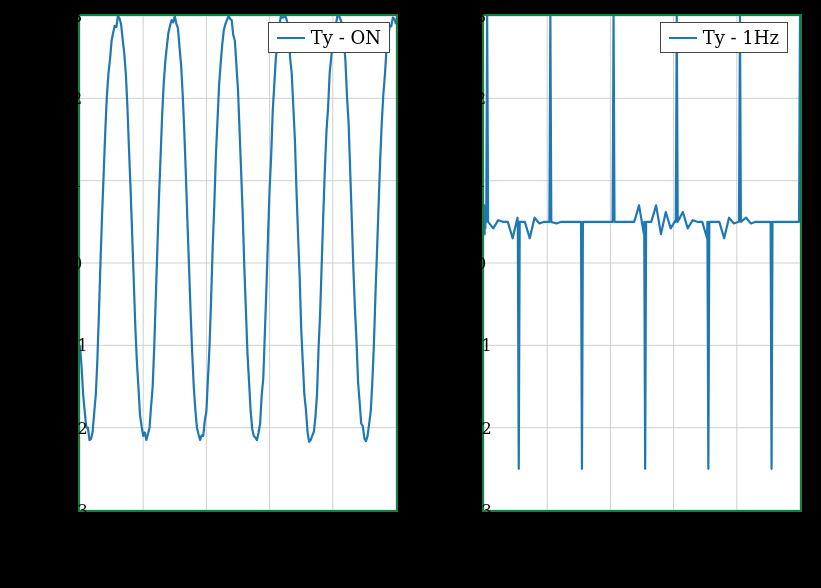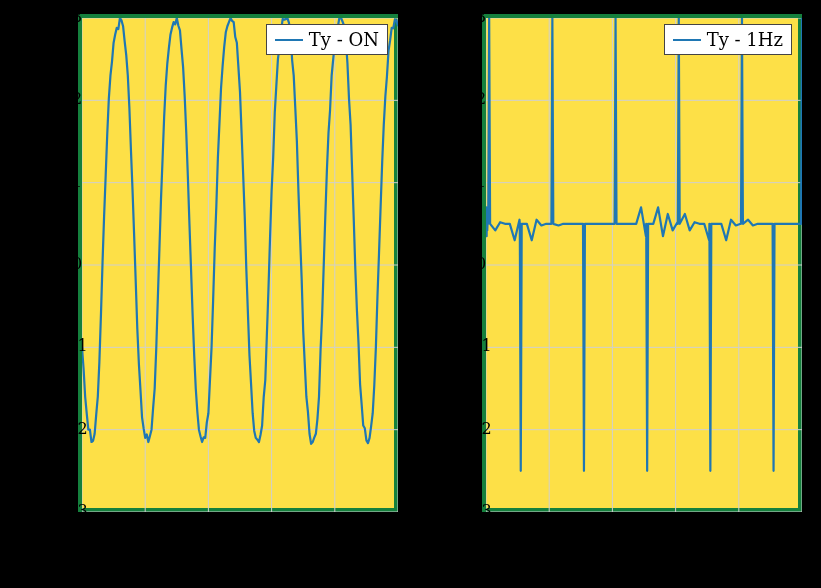--- a/index.html
+++ b/index.html
@@ -12,22 +12,22 @@
     font-family: "DejaVu Serif", "Times New Roman", serif;
   }
   .figure {
     position: relative;
     width: 821px;
     height: 588px;
     background: #000;
   }
   .panel {
     position: absolute;
-    background: #fde047;
-    border: 4px solid #15803d;
+    background: #ffffff;
+    border: 2px solid #15803d;
     box-sizing: border-box;
   }
   .panel svg { display: block; }
   .axis-label {
     position: absolute;
     color: #000;
     font-size: 20px;
     white-space: nowrap;
   }
   .ylab {
@@ -96,21 +96,21 @@
         <line x1="316" x2="316" y1="0" y2="494" stroke="#cfcfcf" stroke-width="1"></line>
         <line x1="0" x2="316" y1="494" y2="494" stroke="#cfcfcf" stroke-width="1"></line>
         <line x1="0" x2="316" y1="411.6666666666667" y2="411.6666666666667" stroke="#cfcfcf" stroke-width="1"></line>
         <line x1="0" x2="316" y1="329.33333333333337" y2="329.33333333333337" stroke="#cfcfcf" stroke-width="1"></line>
         <line x1="0" x2="316" y1="247" y2="247" stroke="#cfcfcf" stroke-width="1"></line>
         <line x1="0" x2="316" y1="164.66666666666669" y2="164.66666666666669" stroke="#cfcfcf" stroke-width="1"></line>
         <line x1="0" x2="316" y1="82.33333333333331" y2="82.33333333333331" stroke="#cfcfcf" stroke-width="1"></line>
         <line x1="0" x2="316" y1="0" y2="0" stroke="#cfcfcf" stroke-width="1"></line>
         <polyline fill="none" stroke="#1f77b4" stroke-width="2.2" stroke-linejoin="round" points="0,205.83333333333331 0.316,189.36666666666667 0.632,218.18333333333334 0.9480000000000001,195.95333333333332 1.264,212.42000000000002 1.5800000000000003,204.18666666666667 1.8960000000000001,205.83333333333331 2.212,205.83333333333331 3.16,0 4.1080000000000005,205.83333333333331 9.269333333333334,212.42000000000002 14.114666666666668,204.18666666666667 18.960000000000004,205.83333333333331 23.805333333333333,205.83333333333331 28.65066666666667,222.3 33.496,201.71666666666664 33.812000000000005,205.83333333333331 34.760000000000005,452.8333333333333 35.708000000000006,205.83333333333331 40.86933333333334,205.83333333333331 45.714666666666666,222.3 50.56,201.71666666666664 55.40533333333334,207.48000000000002 60.25066666666667,205.83333333333331 65.096,205.83333333333331 65.412,205.83333333333331 66.36,0 67.30799999999999,205.83333333333331 72.46933333333334,207.48000000000002 77.31466666666667,205.83333333333331 82.16,205.83333333333331 87.00533333333333,205.83333333333331 91.85066666666667,205.83333333333331 96.696,205.83333333333331 97.01200000000001,205.83333333333331 97.96,452.8333333333333 98.908,205.83333333333331 104.06933333333335,205.83333333333331 108.91466666666668,205.83333333333331 113.75999999999999,205.83333333333331 118.60533333333332,205.83333333333331 123.45066666666665,205.83333333333331 128.296,205.83333333333331 128.61199999999997,205.83333333333331 129.56,0 130.50799999999998,205.83333333333331 135.66933333333333,205.83333333333331 140.51466666666667,205.83333333333331 145.35999999999999,205.83333333333331 150.20533333333333,205.83333333333331 155.05066666666667,189.36666666666667 159.89600000000002,218.18333333333334 160.21199999999996,205.83333333333331 161.16,452.8333333333333 162.108,205.83333333333331 167.26933333333332,205.83333333333331 172.11466666666666,189.36666666666667 176.95999999999998,218.18333333333334 181.8053333333333,195.95333333333332 186.65066666666667,212.42000000000002 191.49599999999998,204.18666666666667 191.81199999999998,205.83333333333331 192.76,0 193.708,205.83333333333331 198.86933333333332,195.95333333333332 203.71466666666666,212.42000000000002 208.55999999999997,204.18666666666667 213.40533333333335,205.83333333333331 218.25066666666666,205.83333333333331 223.09599999999998,222.3 223.41199999999998,205.83333333333331 224.35999999999999,452.8333333333333 225.308,205.83333333333331 230.4693333333333,205.83333333333331 235.31466666666665,205.83333333333331 240.16,222.3 245.00533333333337,201.71666666666664 249.85066666666668,207.48000000000002 254.69600000000003,205.83333333333331 255.01200000000003,205.83333333333331 255.95999999999998,0 256.90799999999996,205.83333333333331 262.0693333333333,201.71666666666664 266.9146666666666,207.48000000000002 271.76,205.83333333333331 276.60533333333336,205.83333333333331 281.4506666666666,205.83333333333331 286.296,205.83333333333331 286.612,205.83333333333331 287.56,452.8333333333333 288.508,205.83333333333331 293.1426666666666,205.83333333333331 297.4613333333333,205.83333333333331 301.78000000000003,205.83333333333331 306.0986666666667,205.83333333333331 310.4173333333334,205.83333333333331 314.73600000000005,205.83333333333331 315.052,205.83333333333331 316,0 316.948,205.83333333333331 316,205.83333333333331"></polyline>
       </svg>
-    <div class="legend" style="top:6px; right:6px;margin-left:44px;">
+    <div class="legend" style="top:6px; right:12px;margin-left:44px;">
       <span class="swatch"></span>
       <span>Ty - 1Hz</span>
     </div>
   </div>
 
   <div class="axis-label ylab" style="left:18px; top:320px;">Torque [Nm]</div>
   <div class="axis-label ylab" style="left:434px; top:320px;">Torque [Nm]</div>
 
   <div class="axis-label" style="left:200px; top:546px;">Time [s]</div>
   <div class="axis-label" style="left:604px; top:546px;">Time [s]</div>

